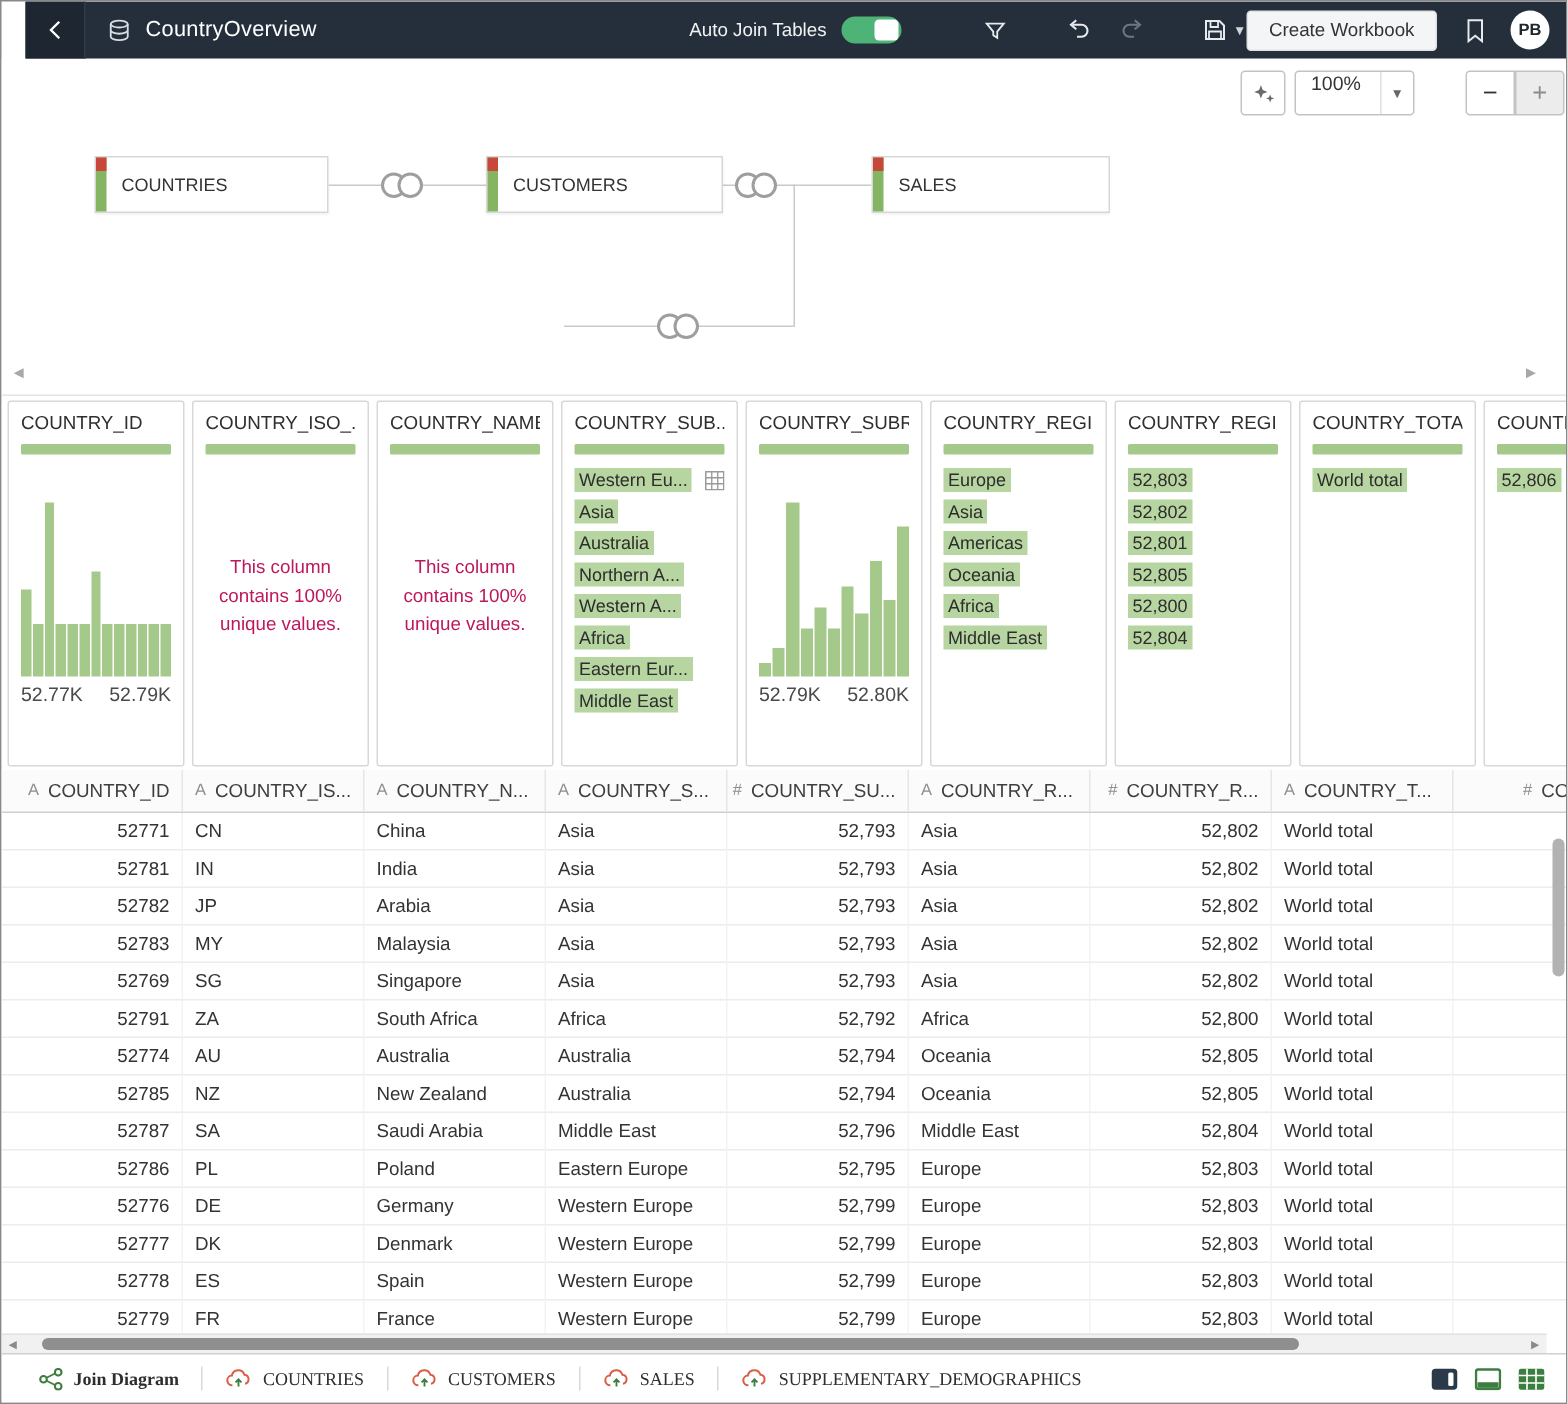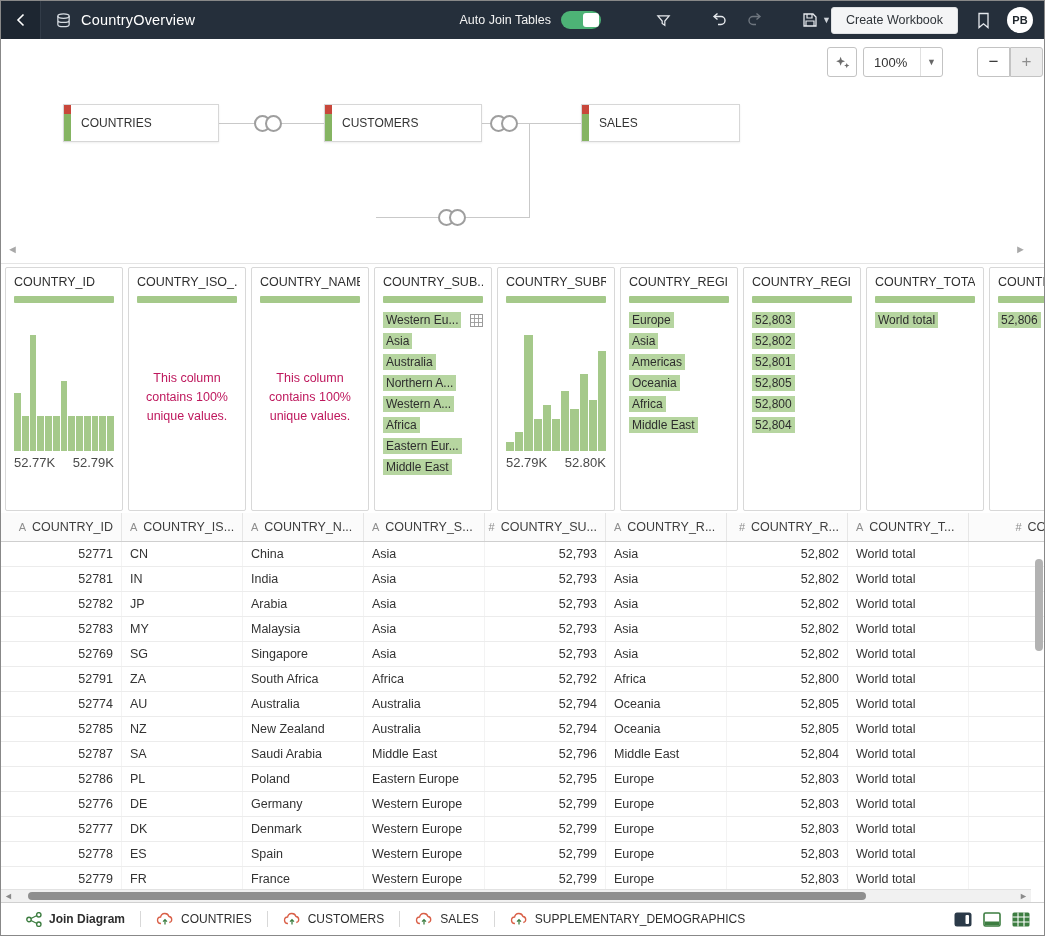--- a/index.html
+++ b/index.html
@@ -1,41 +1,41 @@
 <!DOCTYPE html>
 <html style="--header-bg: #252f3b; --accent-green: #a5c98a; --chip-green: #b6d5a0; --strip-green: #85b462; --alert-red: #c8473b; --toggle-green: #4db376; --cloud-orange: #d95f47; --footer-green: #3c7d40;"><head>
 <meta charset="utf-8">
 <style>
   * { margin:0; padding:0; box-sizing:border-box; }
   html,body { background:#e9e9e9; }
   body { font-family:"Liberation Sans", sans-serif; }
   .app { position:relative; width:1045px; height:936px; background:#fff; overflow:hidden; border:1px solid #888; }
 
   
-  .topbar { position:absolute; top:0; left:0; right:0; height:38px; background:var(--header-bg); display:flex; align-items:center; color:#fff; z-index:20; }
+  .topbar { position:absolute; top:0; left:16px; right:0; height:38px; background:var(--header-bg); display:flex; align-items:center; color:#fff; z-index:20; }
   .backbtn { width:40px; height:38px; background:#1d2631; display:flex; align-items:center; justify-content:center; cursor:pointer; border-right:1px solid #323c48; }
   .dbicon { margin-left:14px; display:flex; align-items:center; }
   .apptitle { margin-left:9px; font-size:14.5px; color:#fff; letter-spacing:.2px; }
   .ajt-label { margin-left:auto; font-size:12.5px; color:#f2f2f2; }
   .toggle { position:relative; width:40px; height:18px; border-radius:9px; background:var(--toggle-green); margin-left:10px; cursor:pointer; }
   .toggle i { position:absolute; right:2px; top:2px; width:16px; height:14px; background:#fff; border-radius:3px; }
   .hicon { display:flex; align-items:center; justify-content:center; cursor:pointer; }
   .hicon.filter { margin-left:54px; }
   .hicon.undo { margin-left:38px; }
   .hicon.redo { margin-left:18px; opacity:.38; }
   .hicon.save { margin-left:38px; gap:4px; }
   .caret-dn { font-size:9px; color:#cfd4da; }
   .cw-btn { height:27px; padding:0 14px; background:#f4f5f6; color:#2f3439; border:1px solid #dfe1e3; border-radius:3px; font-size:12.5px; font-family:inherit; cursor:pointer; }
   .hicon.bookmark { margin-left:18px; }
   .avatar { margin-left:16px; margin-right:11px; width:26px; height:26px; border-radius:50%; background:#fff; color:#20272e; font-size:11px; font-weight:bold; display:flex; align-items:center; justify-content:center; cursor:pointer; }
 
   
   .zoombar { position:absolute; top:46px; right:1px; display:flex; align-items:center; z-index:10; }
   .zb-magic { width:30px; height:30px; background:#fff; border:1px solid #c3c3c3; border-radius:3px; display:flex; align-items:center; justify-content:center; cursor:pointer; }
-  .zoomsel { margin-left:6px; width:80px; height:30px; background:#fff; border:1px solid #c3c3c3; border-radius:3px; display:flex; align-items:center; cursor:pointer; }
+  .zoomsel { margin-left:6px; width:80px; height:30px; background:#fff; border:1px solid #c3c3c3; border-radius:3px; display:flex; align-items:flex-start; cursor:pointer; }
   .zoomsel .zval { flex:1; padding-left:10px; font-size:13px; color:#333; }
   .zoomsel .zcaret { width:22px; text-align:center; color:#666; font-size:9px; border-left:1px solid #e0e0e0; line-height:28px; height:28px; }
   .zgroup { margin-left:34px; display:flex; }
   .zgroup button { width:33px; height:30px; border:1px solid #c3c3c3; font-size:17px; font-family:inherit; cursor:pointer; }
   .zout { background:#fff; color:#333; border-radius:3px 0 0 3px; }
   .zin { background:#ececec; color:#8d8d8d; border-left:none; border-radius:0 3px 3px 0; }
 
   
   .canvas { position:absolute; top:38px; left:0; right:0; height:224px; background:#fff; }
   .cline { position:absolute; background:#c9c9c9; }
@@ -74,21 +74,21 @@
 
   
   .hscroll { position:absolute; left:0; right:13px; bottom:0; height:13px; background:#f1f1f1; border-top:1px solid #e2e2e2; }
   .hthumb { position:absolute; left:27px; top:2px; width:838px; height:8px; background:#8f8f8f; border-radius:4px; cursor:pointer; }
   .hs-arrow { position:absolute; top:1px; font-size:9px; color:#8a8a8a; cursor:pointer; }
   .vscroll { position:absolute; right:1px; top:34px; bottom:16px; width:8px; }
   .vthumb { position:absolute; top:12px; width:8px; height:92px; background:#b2b2b2; border-radius:4px; cursor:pointer; }
 
   
   .footer { position:absolute; left:0; right:0; bottom:0; height:33px; background:#fff; border-top:1px solid #d0d0d0; display:flex; align-items:center; padding:0 10px; z-index:15; }
-  .ftabs { display:flex; align-items:center; height:100%; }
+  .ftabs { display:flex; align-items:center; height:100%;font-family:Liberation Serif, serif; }
   .ftab { display:flex; align-items:center; gap:7px; padding:0 15px; height:100%; font-size:12px; color:#2e2e2e; cursor:pointer; white-space:nowrap; }
   .ftab.active { font-weight:bold; }
   .fsep { width:1px; height:16px; background:#d8d8d8; }
   .ficon { display:flex; align-items:center; }
   .fright { margin-left:auto; display:flex; align-items:center; gap:11px; padding-right:4px; }
   .fic { display:flex; cursor:pointer; }
 </style>
 </head>
 <body>
 

